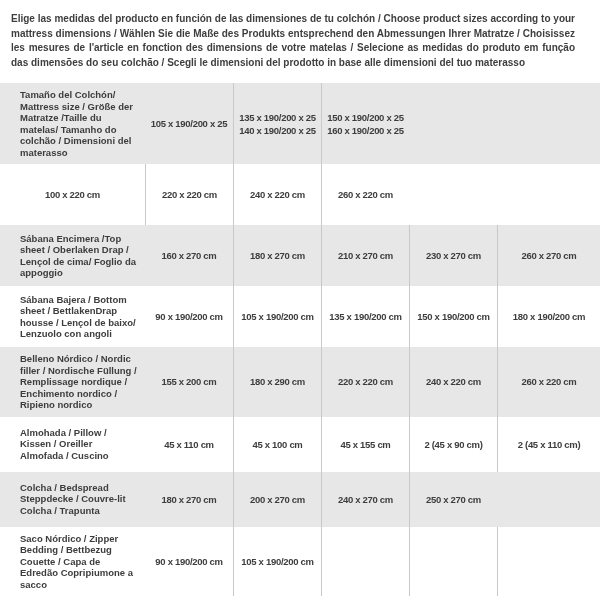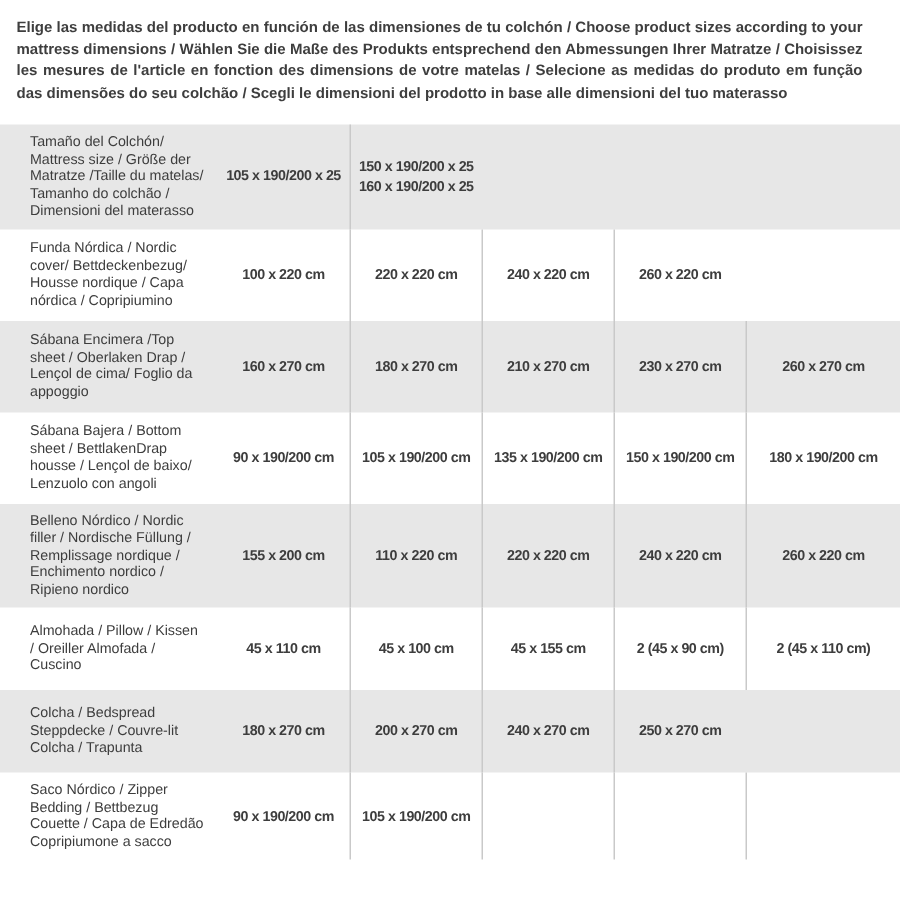--- a/index.html
+++ b/index.html
@@ -22,21 +22,21 @@
   .row {
     display: grid;
     grid-template-columns: 145px 88px 88px 88px 88px 103px;
     min-height: 55px;
   }
   .row:nth-child(n+2):nth-child(-n+5) { min-height: 61px; }
   .row:nth-child(odd) { background: #e7e7e7; }
   .cell { display: flex; align-items: center; box-sizing: border-box; }
   .cell.label {
     padding: 6px 8px 6px 20px;
-    font-weight: normal;
+    font-weight: bold;
     font-size: 9.5px;
     line-height: 11.5px;
   }
   .cell.val {
     justify-content: center;
     text-align: center;
     font-weight: bold;
     font-size: 9.5px;
     letter-spacing: -0.3px;
     line-height: 13px;
@@ -50,26 +50,27 @@
 
 <div>
 
   <p class="intro">Elige las medidas del producto en función de las dimensiones de tu colchón / Choose product sizes according to your mattress dimensions / Wählen Sie die Maße des Produkts entsprechend den Abmessungen Ihrer Matratze / Choisissez les mesures de l'article en fonction des dimensions de votre matelas / Selecione as medidas do produto em função das dimensões do seu colchão / Scegli le dimensioni del prodotto in base alle dimensioni del tuo materasso</p>
 
   <div class="size-table">
 
     <div class="row">
       <div class="cell label">Tamaño del Colchón/ Mattress size / Größe der Matratze /Taille du matelas/ Tamanho do colchão / Dimensioni del materasso</div>
       <div class="cell val">105 x 190/200 x 25</div>
+      <div class="cell val">135 x 190/200 x 25
+140 x 190/200 x 25</div>
       <div class="cell val">150 x 190/200 x 25
 160 x 190/200 x 25</div>
     </div>
 
     <div class="row">
-      <div class="cell label">Funda Nórdica / Nordic cover/ Bettdeckenbezug/ Housse nordique / Capa nórdica / Copripiumino</div>
       <div class="cell val">100 x 220 cm</div>
       <div class="cell val">220 x 220 cm</div>
       <div class="cell val">240 x 220 cm</div>
       <div class="cell val">260 x 220 cm</div>
     </div>
 
     <div class="row">
       <div class="cell label">Sábana Encimera /Top sheet / Oberlaken Drap / Lençol de cima/ Foglio da appoggio</div>
       <div class="cell val">160 x 270 cm</div>
       <div class="cell val">180 x 270 cm</div>
@@ -83,21 +84,21 @@
       <div class="cell val">90 x 190/200 cm</div>
       <div class="cell val">105 x 190/200 cm</div>
       <div class="cell val">135 x 190/200 cm</div>
       <div class="cell val">150 x 190/200 cm</div>
       <div class="cell val">180 x 190/200 cm</div>
     </div>
 
     <div class="row">
       <div class="cell label">Belleno Nórdico / Nordic filler / Nordische Füllung / Remplissage nordique / Enchimento nordico / Ripieno nordico</div>
       <div class="cell val">155 x 200 cm</div>
-      <div class="cell val">110 x 220 cm</div>
+      <div class="cell val">180 x 290 cm</div>
       <div class="cell val">220 x 220 cm</div>
       <div class="cell val">240 x 220 cm</div>
       <div class="cell val">260 x 220 cm</div>
     </div>
 
     <div class="row">
       <div class="cell label">Almohada / Pillow / Kissen / Oreiller Almofada / Cuscino</div>
       <div class="cell val">45 x 110 cm</div>
       <div class="cell val">45 x 100 cm</div>
       <div class="cell val">45 x 155 cm</div>

